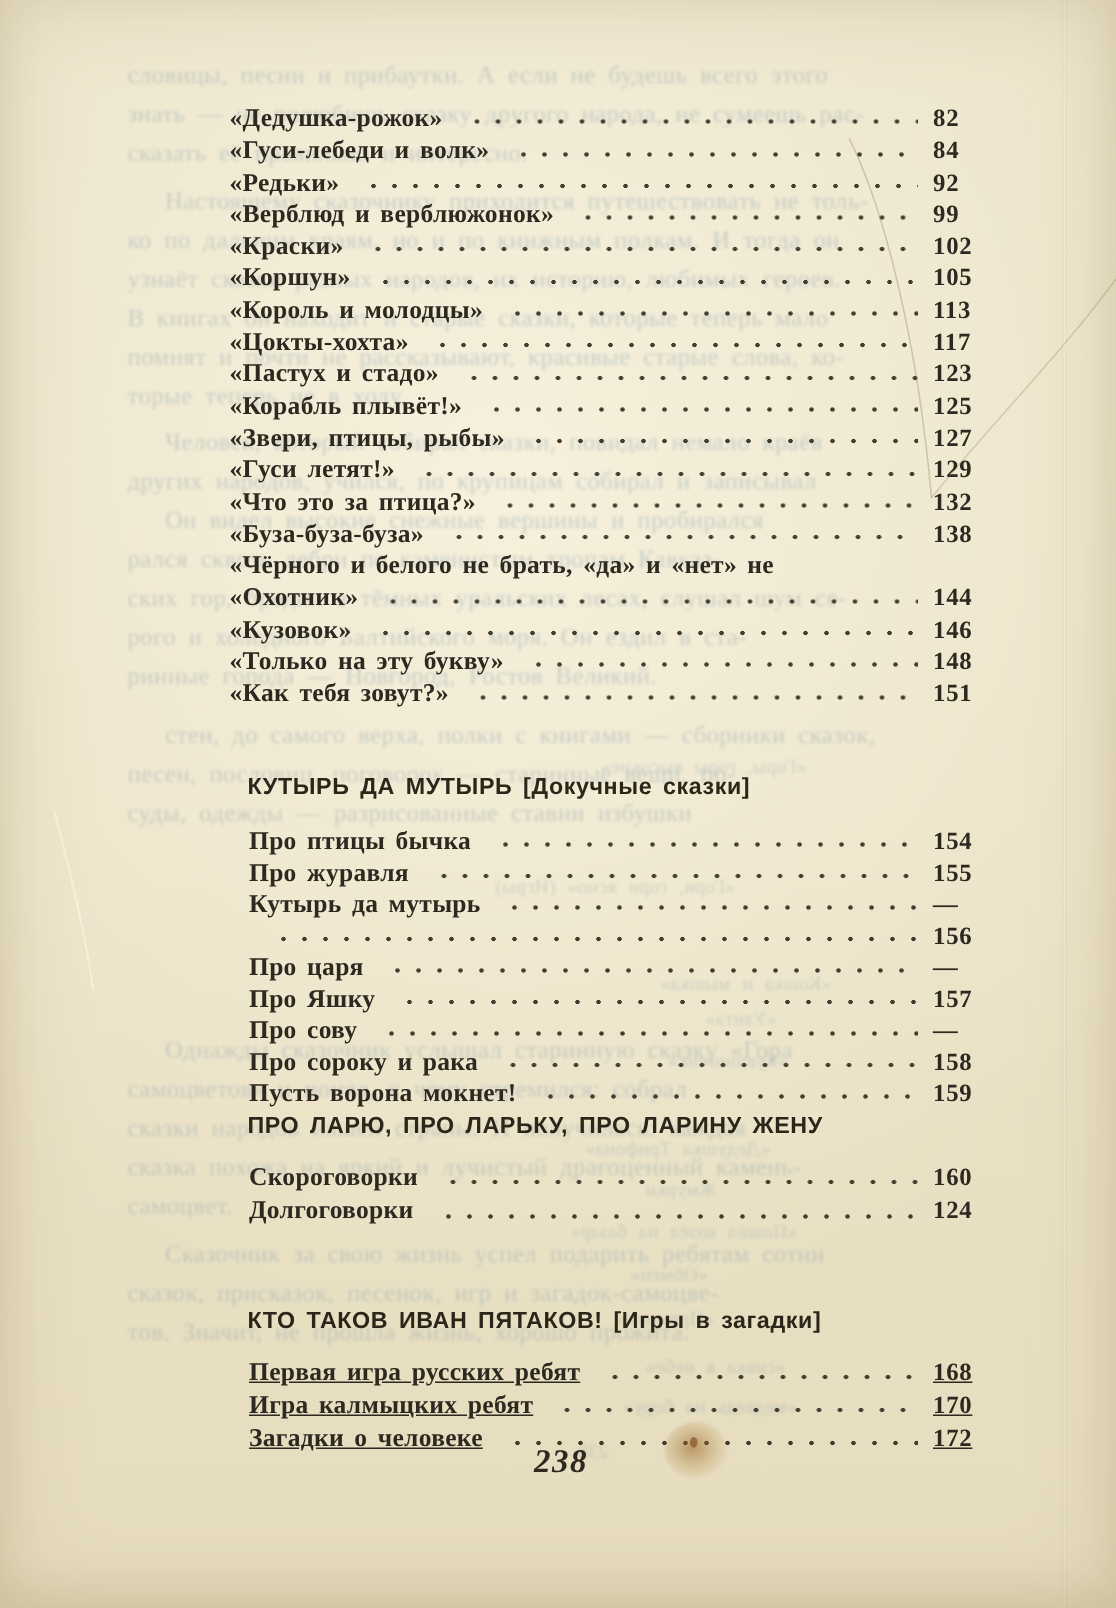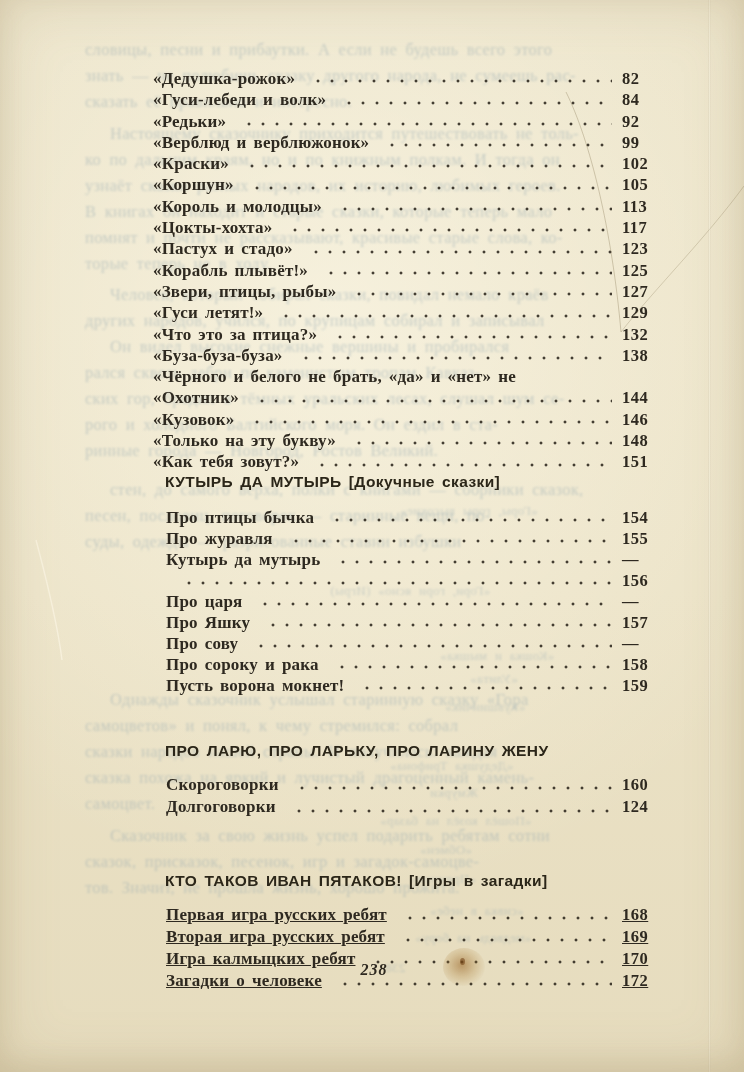--- a/index.html
+++ b/index.html
@@ -34,21 +34,21 @@
   }
   .ghost-line.mirrored{
     transform:scaleX(-1);
     font-size:13px;opacity:.38;filter:blur(1px);color:#93a8b1;
   }
 
   
   .content{position:absolute;inset:0;z-index:2;color:#2e2920;}
   .toc-section{position:absolute;left:153px;width:505px;}
   .sec-0{top:68px;}
-  .sec-1{top:472px;}
+  .sec-1{top:515px;}
   .sec-2{top:741px;}
   .sec-3{top:871px;}
 
   .section-heading{
     font-family:"Liberation Sans", sans-serif;
     font-weight:700;font-size:15.5px;line-height:20px;
     letter-spacing:.4px;word-spacing:2.5px;color:#2b2619;
     padding-left:12px;
   }
   .entry-list{margin-top:0;}
@@ -82,21 +82,21 @@
     white-space:nowrap;
   }
 
   .footer{
     position:absolute;left:0;right:0;top:961px;z-index:2;
     text-align:center;
   }
   .footer .folio{
     display:inline-block;margin-left:4px;
     font-family:"Liberation Serif", serif;font-style:italic;font-weight:600;
-    font-size:16px;letter-spacing:1px;color:#2e2920;
+    font-size:22px;letter-spacing:1px;color:#2e2920;
   }
 
   .stain{
     position:absolute;z-index:4;pointer-events:none;
     left:443px;top:948px;width:42px;height:38px;border-radius:50%;
     background:radial-gradient(ellipse at 45% 45%, rgba(150,96,30,.55) 0%, rgba(168,122,50,.28) 40%, rgba(168,122,50,.10) 62%, rgba(168,122,50,0) 75%);
     filter:blur(.6px);
   }
   .stain-core{
     position:absolute;left:460px;top:958px;width:5px;height:7px;border-radius:50%;
@@ -315,25 +315,20 @@
       </div>
       <div class="toc-section sec-3">
         <div class="section-heading">КТО ТАКОВ ИВАН ПЯТАКОВ! [Игры в загадки]</div>
         <div class="entry-list">
           <div class="toc-row">
             <span class="entry-title">Первая игра русских ребят</span>
             <span class="dot-leader"></span>
             <span class="pageno">168</span>
           </div>
           <div class="toc-row">
-            <span class="entry-title">Вторая игра русских ребят</span>
-            <span class="dot-leader"></span>
-            <span class="pageno">169</span>
-          </div>
-          <div class="toc-row">
             <span class="entry-title">Игра калмыцких ребят</span>
             <span class="dot-leader"></span>
             <span class="pageno">170</span>
           </div>
           <div class="toc-row">
             <span class="entry-title">Загадки о человеке</span>
             <span class="dot-leader"></span>
             <span class="pageno">172</span>
           </div>
         </div>

